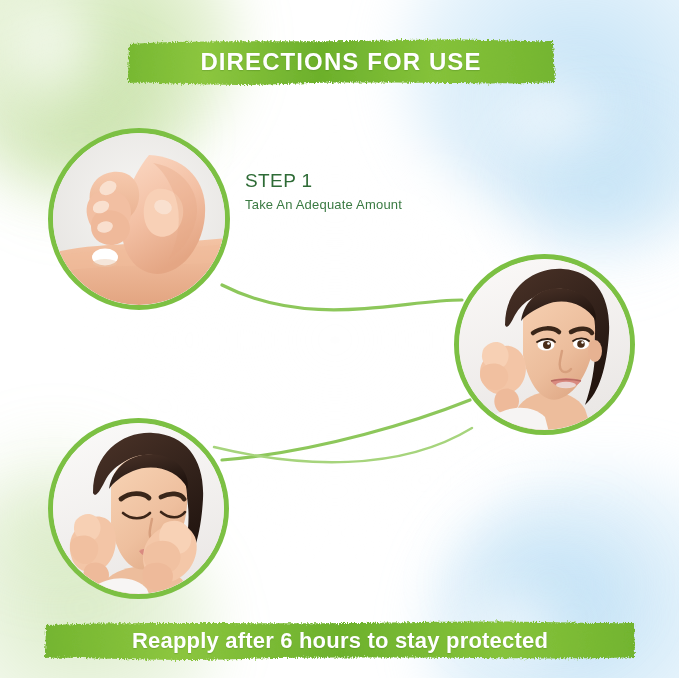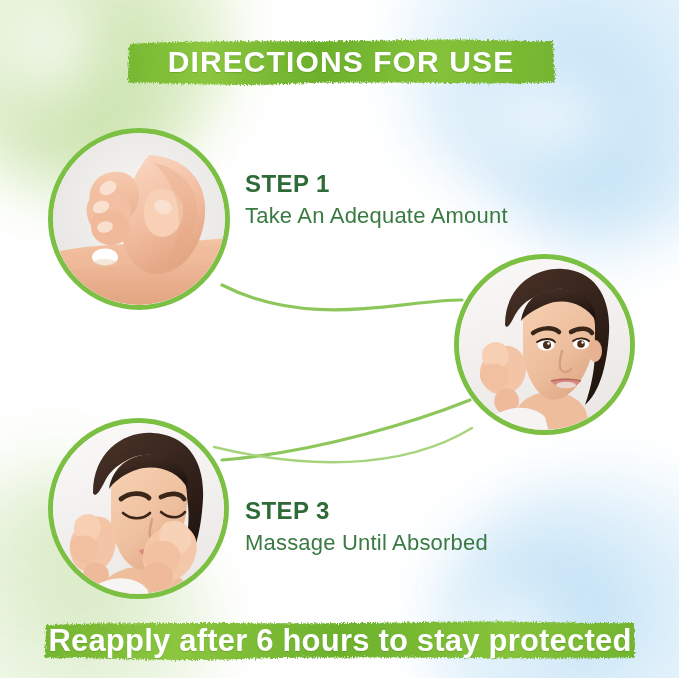--- a/index.html
+++ b/index.html
@@ -115,29 +115,29 @@
     font-weight: bold;
     letter-spacing: 0.5px;
     white-space: nowrap;
     text-shadow: 0 1px 1px rgba(60,110,30,0.28);
   }
   #banner-top {
     left: 125px; top: 34px;
     width: 432px; height: 56px;
   }
   #banner-top .banner-text {
-    font-size: 30px;
+    font-size: 24px;
     letter-spacing: 1.1px;
   }
   #banner-bottom {
     left: 42px; top: 617px;
     width: 596px; height: 47px;
   }
   #banner-bottom .banner-text {
-    font-size: 31px;
+    font-size: 22px;
     letter-spacing: 0.2px;
   }
 
   
   .step-circle {
     position: absolute;
     border-radius: 50%;
     border: 5px solid #7cc043;
     background: #f4f2f0;
     overflow: hidden;
@@ -152,29 +152,29 @@
   #circle-step1 { left: 48px; top: 128px; width: 182px; height: 182px; }
   #circle-step2 { left: 454px; top: 254px; width: 181px; height: 181px; }
   #circle-step3 { left: 48px; top: 418px; width: 181px; height: 181px; }
 
   
   .step-text {
     position: absolute;
   }
   .step-label {
     color: #2e6b36;
-    font-weight: bold;
-    font-size: 24px;
+    font-weight: normal;
+    font-size: 19px;
     letter-spacing: 0.4px;
     margin: 0 0 5px 0;
     white-space: nowrap;
   }
   .step-desc {
     color: #3a7a42;
-    font-size: 22px;
+    font-size: 13px;
     letter-spacing: 0.2px;
     margin: 0;
     white-space: nowrap;
   }
   #text-step1 { left: 245px; top: 170px; }
   #text-step2 { left: 142px; top: 338px; }
   #text-step3 { left: 245px; top: 497px; }
 </style>
 </head>
 <body>
@@ -386,24 +386,20 @@
         <path d="M26 104 C 34 92, 50 90, 58 100 C 66 110, 64 132, 54 142 C 42 154, 24 150, 19 136 C 14 122, 18 110, 26 104 Z" fill="#f3c5a6"></path>
         <path d="M24 96 C 32 88, 42 90, 46 98 C 50 106, 46 116, 38 118 C 28 120, 20 112, 21 104 C 21.5 100, 22 98, 24 96 Z" fill="#f7d0b4"></path>
         <path d="M20 116 C 28 110, 40 112, 44 120 C 48 128, 42 140, 34 141 C 24 142, 17 132, 17 124 C 17 120, 18 118, 20 116 Z" fill="#f1c0a0"></path>
         <path d="M34 142 C 44 136, 56 142, 56 152 C 56 162, 46 168, 38 164 C 30 160, 28 147, 34 142 Z" fill="#eeba9a"></path>
 
         <path d="M40 164 C 58 152, 82 152, 94 166 L100 181 L30 181 Z" fill="#f7f5f4"></path>
       </svg>
     </div>
   </div>
 
-  <div class="step-text" id="text-step3">
-    <p class="step-label">STEP 3</p>
-    <p class="step-desc">Massage Until Absorbed</p>
-  </div>
 
   <div class="banner" id="banner-bottom">
     <svg class="banner-stroke" viewBox="0 0 596 47" preserveAspectRatio="none">
       <defs>
         <linearGradient id="gBot" x1="0" y1="0" x2="1" y2="0">
           <stop offset="0%" stop-color="#74b530"></stop>
           <stop offset="22%" stop-color="#8cc63f"></stop>
           <stop offset="50%" stop-color="#6db12c"></stop>
           <stop offset="78%" stop-color="#86c33b"></stop>
           <stop offset="100%" stop-color="#72b42f"></stop>

